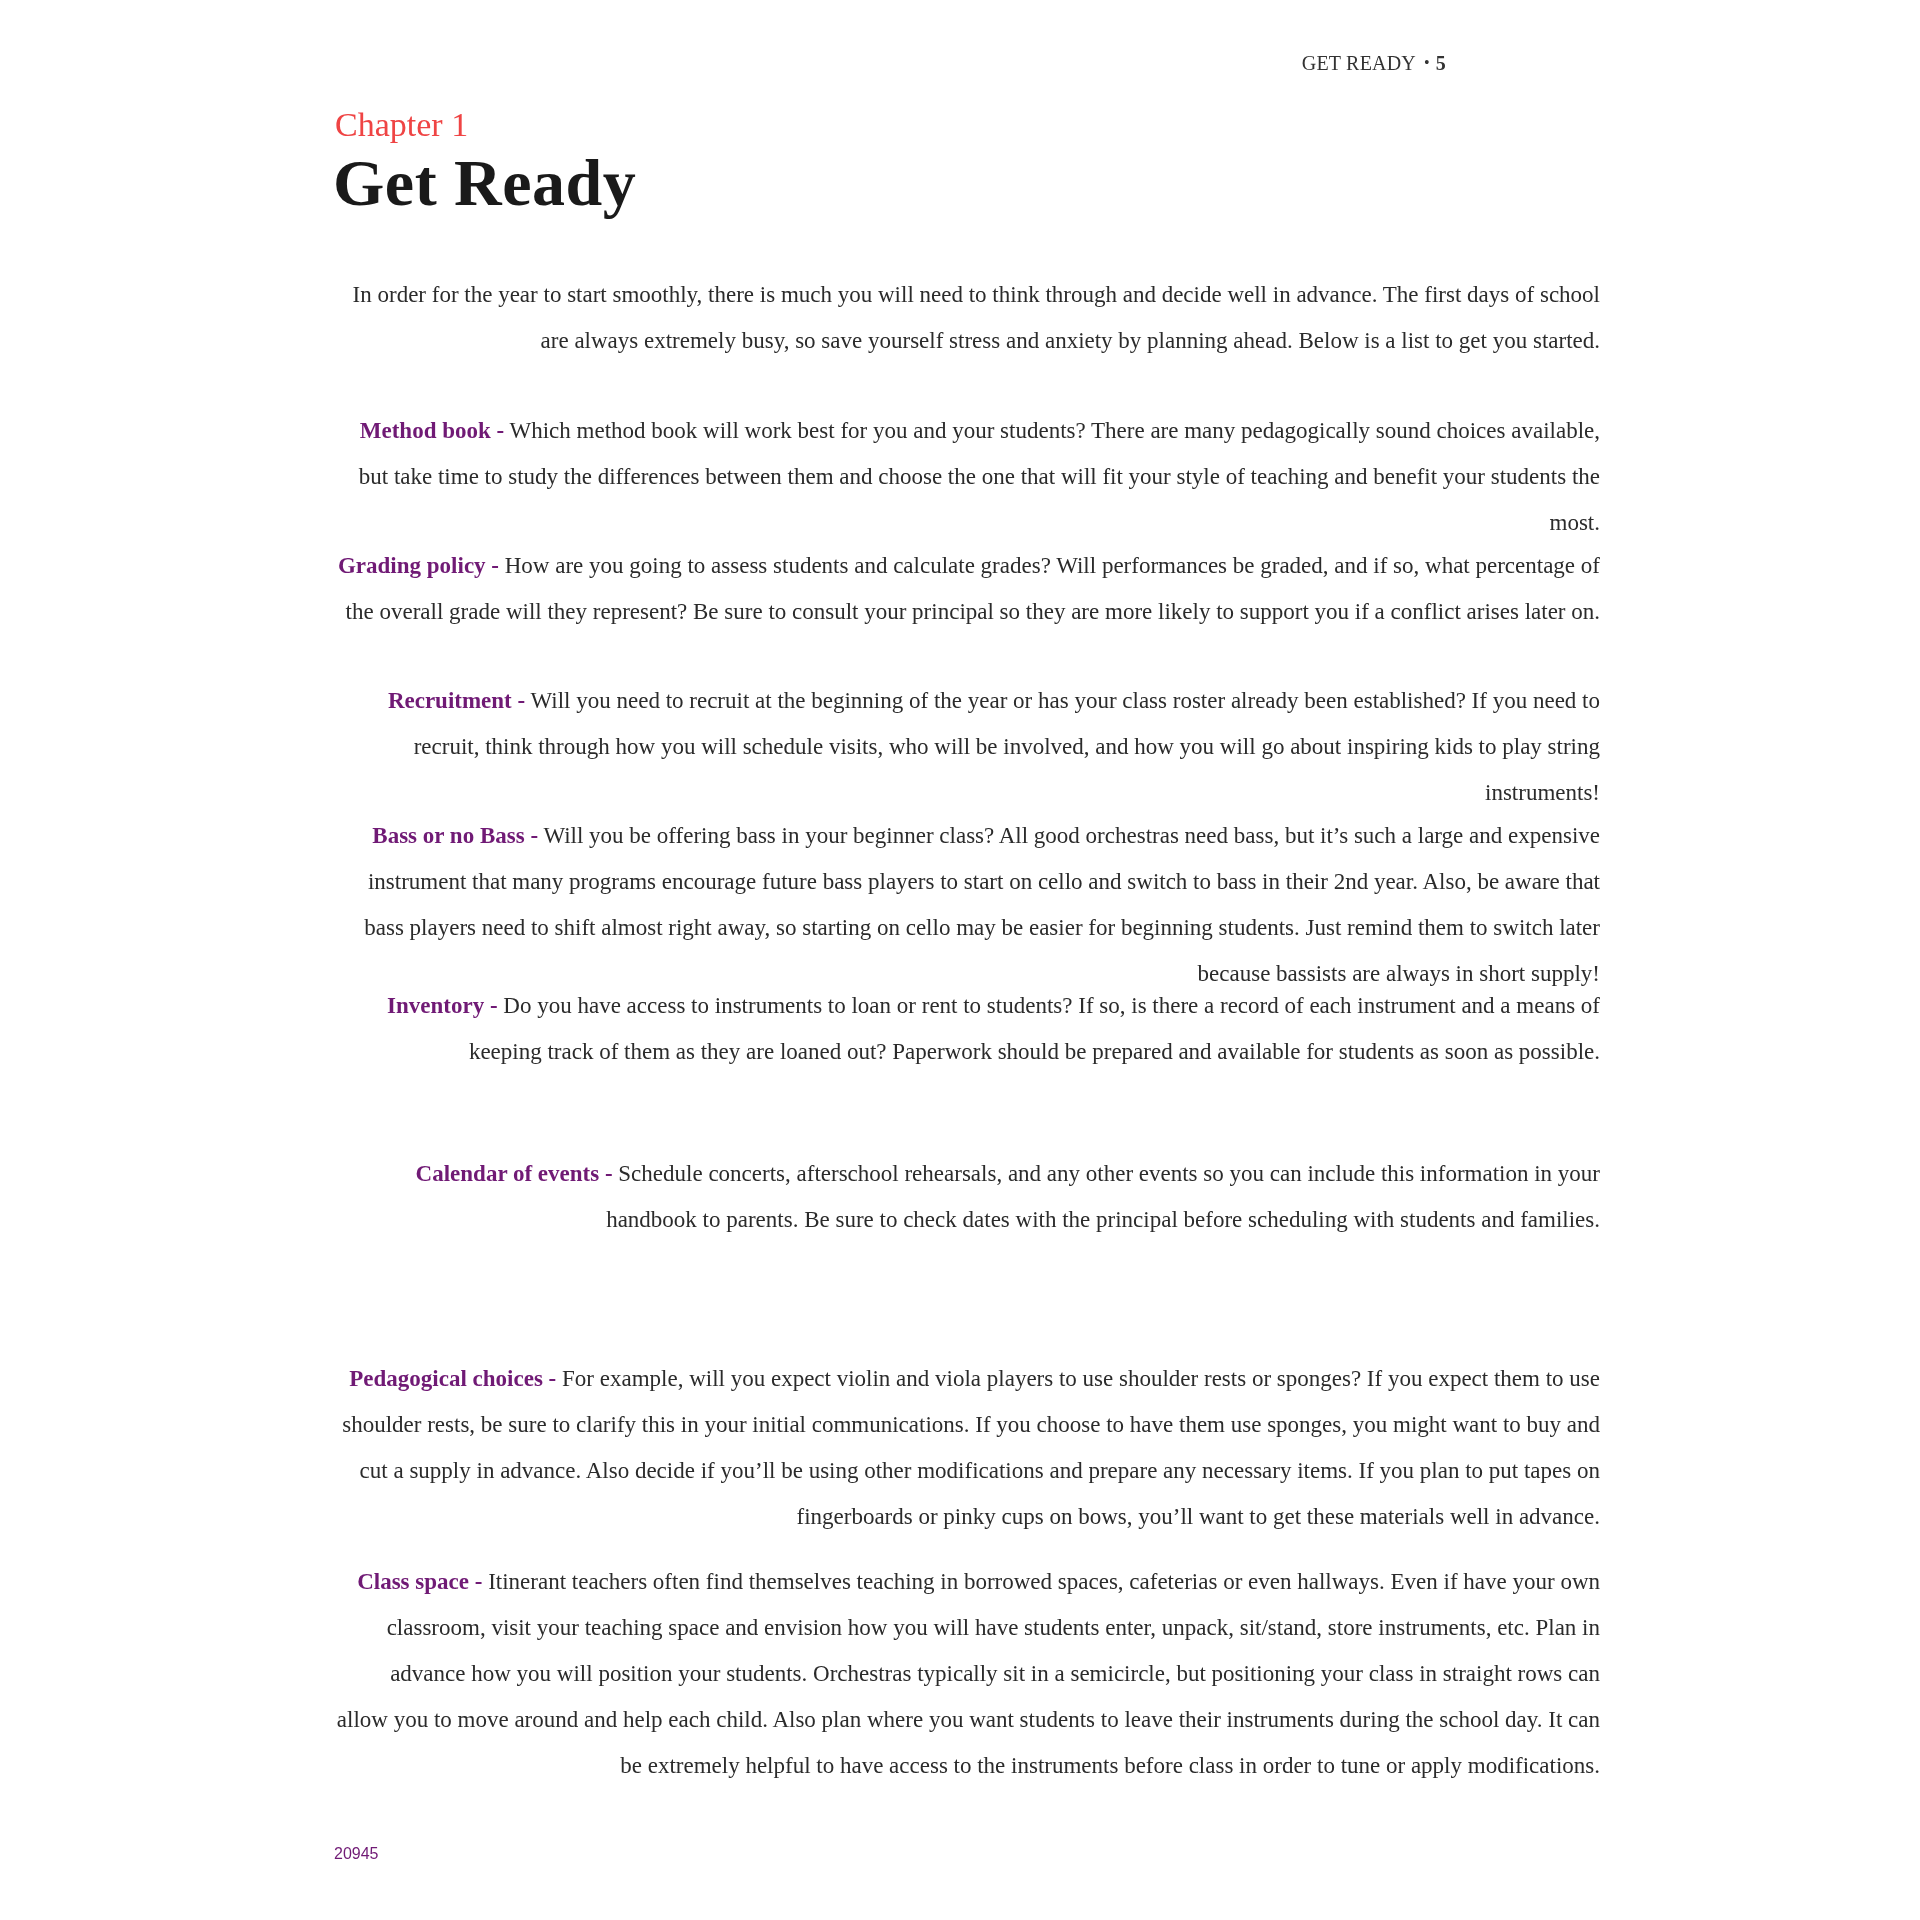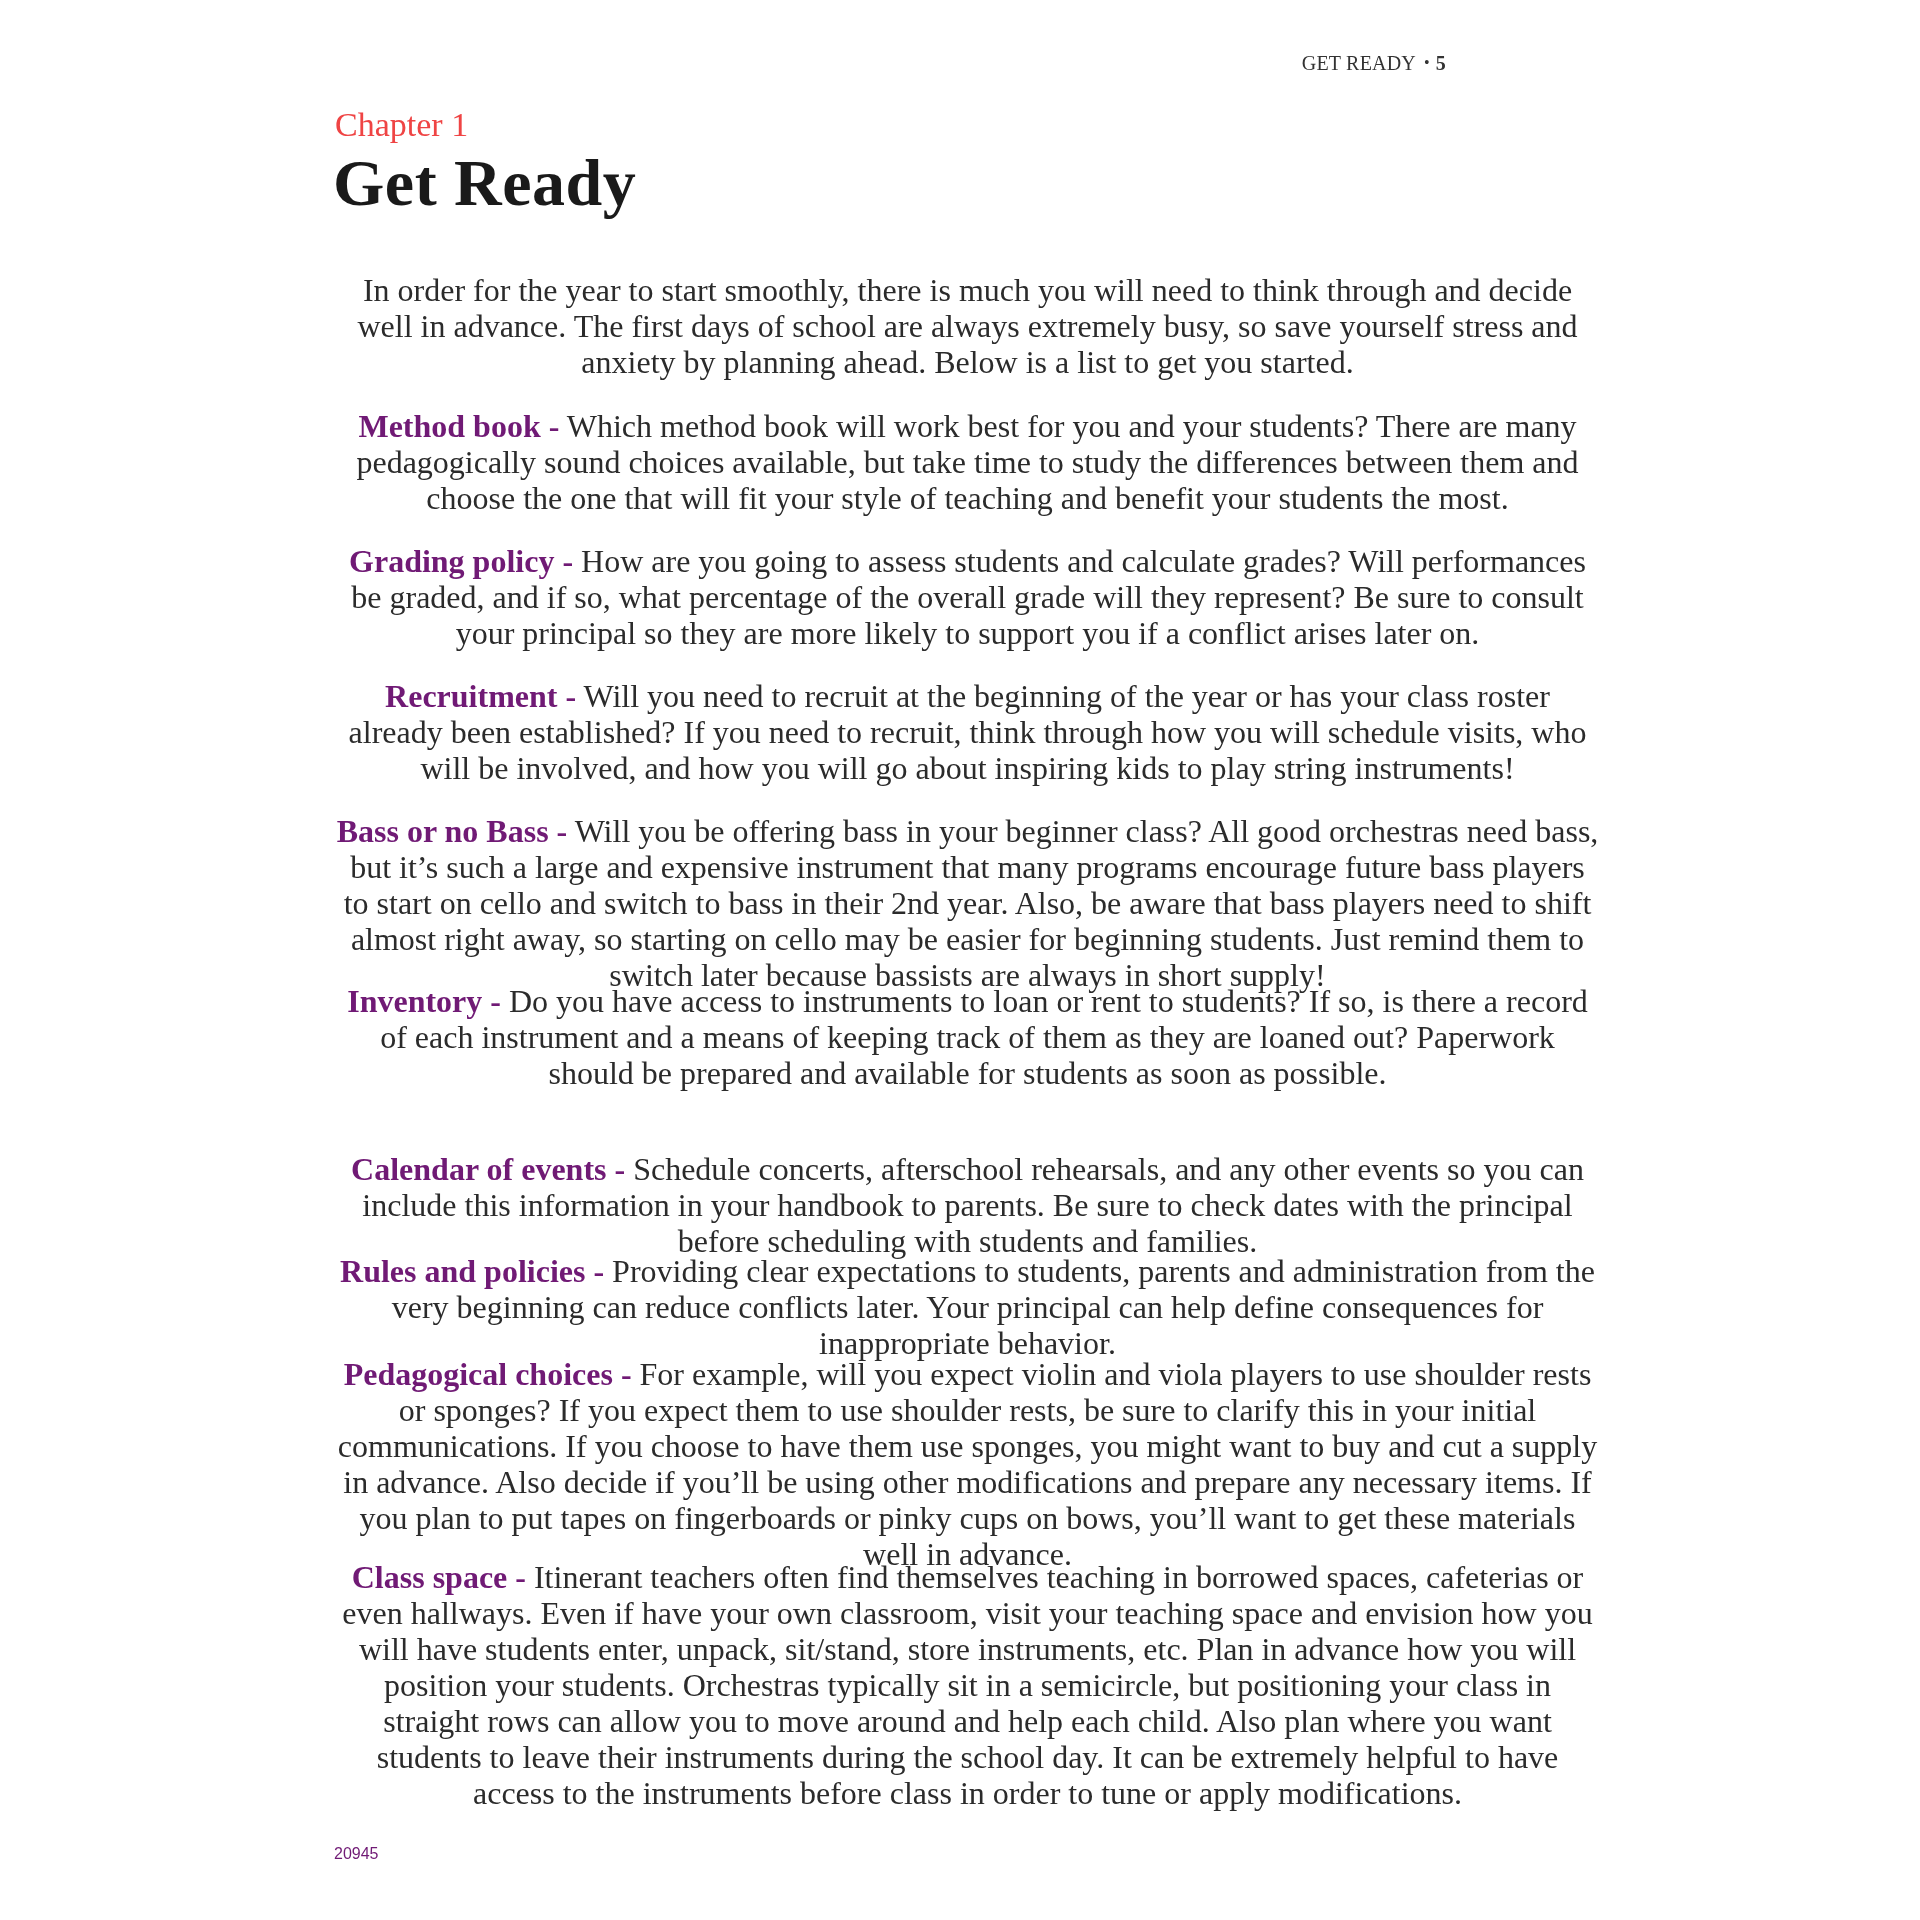--- a/index.html
+++ b/index.html
@@ -57,24 +57,24 @@
       font-size: 66px;
       font-weight: bold;
       color: #1a1a1a;
       line-height: 1;
       letter-spacing: 0.5px;
     }
     .body-text {
       position: absolute;
       left: 335px;
       width: 1265px;
-      font-size: 32px;
-      line-height: 36px;
+      font-size: 23px;
+      line-height: 46px;
       color: #2b2b2b;
-      text-align: center;
+      text-align: right;
     }
     .term {
       font-weight: bold;
       color: #701a75;
     }
     .footer-code {
       position: absolute;
       left: 334px;
       top: 1845px;
       font-family: "Liberation Sans", "DejaVu Sans", sans-serif;
@@ -113,23 +113,20 @@
   </p>
 
   <p class="body-text" style="top:983px; margin:0;">
     <span class="term">Inventory -</span><span> Do you have access to instruments to loan or rent to students? If so, is there a record of each instrument and a means of keeping track of them as they are loaned out? Paperwork should be prepared and available for students as soon as possible.</span>
   </p>
 
   <p class="body-text" style="top:1151px; margin:0;">
     <span class="term">Calendar of events -</span><span> Schedule concerts, afterschool rehearsals, and any other events so you can include this information in your handbook to parents. Be sure to check dates with the principal before scheduling with students and families.</span>
   </p>
 
-  <p class="body-text" style="top:1253px; margin:0;">
-    <span class="term">Rules and policies -</span><span> Providing clear expectations to students, parents and administration from the very beginning can reduce conflicts later. Your principal can help define consequences for inappropriate behavior.</span>
-  </p>
 
   <p class="body-text" style="top:1356px; margin:0;">
     <span class="term">Pedagogical choices -</span><span> For example, will you expect violin and viola players to use shoulder rests or sponges? If you expect them to use shoulder rests, be sure to clarify this in your initial communications. If you choose to have them use sponges, you might want to buy and cut a supply in advance. Also decide if you’ll be using other modifications and prepare any necessary items. If you plan to put tapes on fingerboards or pinky cups on bows, you’ll want to get these materials well in advance.</span>
   </p>
 
   <p class="body-text" style="top:1559px; margin:0;">
     <span class="term">Class space -</span><span> Itinerant teachers often find themselves teaching in borrowed spaces, cafeterias or even hallways. Even if have your own classroom, visit your teaching space and envision how you will have students enter, unpack, sit/stand, store instruments, etc. Plan in advance how you will position your students. Orchestras typically sit in a semicircle, but positioning your class in straight rows can allow you to move around and help each child. Also plan where you want students to leave their instruments during the school day. It can be extremely helpful to have access to the instruments before class in order to tune or apply modifications.</span>
   </p>
 
   <div class="footer-code">20945</div>

